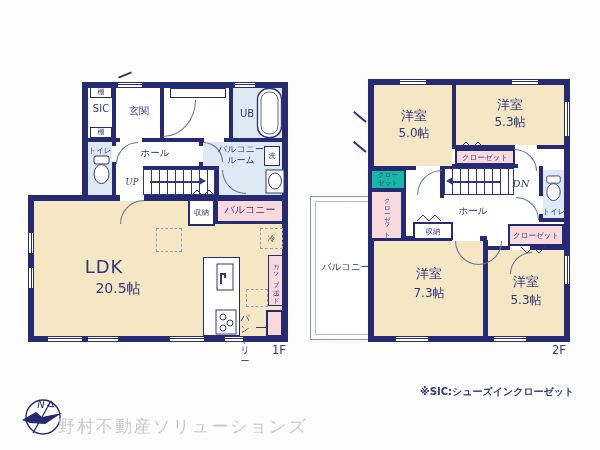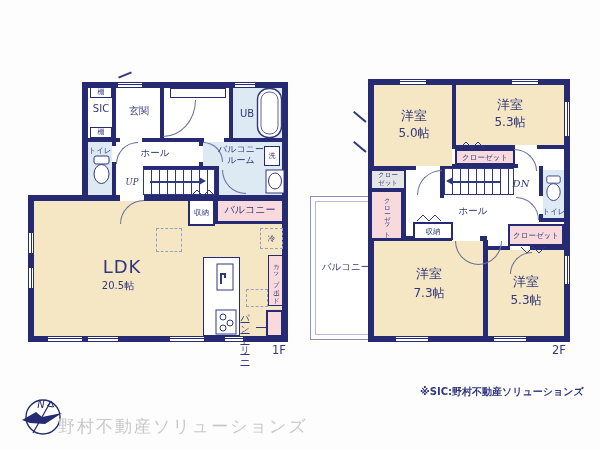--- a/index.html
+++ b/index.html
@@ -133,23 +133,23 @@
 
     <div class="lbl" style="left:88px;top:103px;width:26px;font-size:10px;">SIC</div>
     <div class="lbl" style="left:118px;top:105px;width:42px;font-size:10px;">玄関</div>
     <div class="lbl" style="left:234px;top:108px;width:26px;font-size:10px;">UB</div>
     <div class="lbl" style="left:86px;top:146px;width:28px;font-size:7.5px;">トイレ</div>
     <div class="lbl" style="left:133px;top:147px;width:44px;font-size:9.5px;">ホール</div>
     <div class="lbl" style="left:218px;top:144px;width:46px;font-size:9px;">バルコニー
 ルーム</div>
     <div class="lbl italic" style="left:122px;top:177px;width:20px;font-size:8.5px;">UP</div>
     <div class="lbl" style="left:218px;top:204px;width:64px;font-size:10px;">バルコニー</div>
-    <div class="lbl" style="left:82px;top:256px;width:80px;font-size:18px;letter-spacing:1px;">LDK</div>
-    <div class="lbl" style="left:78px;top:280px;width:80px;font-size:10px;">20.5帖</div>
-    <div class="lbl" style="left:238px;top:313px;width:14px;font-size:9px;text-decoration:underline;">パン
+    <div class="lbl" style="left:64px;top:256px;width:80px;font-size:18px;letter-spacing:1px;">LDK</div>
+    <div class="lbl" style="left:78px;top:280px;width:80px;font-size:14px;">20.5帖</div>
+    <div class="lbl" style="left:238px;top:313px;width:14px;font-size:9px;">パン
 トリー</div>
     <div class="line" style="left:256px;top:327px;width:10px;height:1px;"></div>
     <div class="lbl" style="left:266px;top:344px;width:26px;font-size:11.5px;">1F</div>
   </div>
 
   <div class="abs">
 
     <div class="abs" style="left:310px;top:196px;width:60px;height:142px;border:1px solid #8b92b8;border-right:none;background:#fff;"></div>
     <div class="abs" style="left:315px;top:201px;width:55px;height:132px;border:1px solid #b6bad2;border-right:none;"></div>
     <div class="lbl" style="left:312px;top:261px;width:68px;font-size:9.5px;">バルコニー</div>
@@ -189,21 +189,21 @@
     <div class="winh" style="left:396px;top:336px;width:32px;height:6px;"></div>
     <div class="winh" style="left:494px;top:336px;width:32px;height:6px;"></div>
     <div class="winv" style="left:564px;top:102px;width:6px;height:34px;"></div>
     <div class="winv" style="left:564px;top:256px;width:6px;height:28px;"></div>
     <div class="line" style="left:352px;top:116px;width:16px;height:1.5px;transform:rotate(40deg);"></div>
     <div class="line" style="left:352px;top:146px;width:16px;height:1.5px;transform:rotate(40deg);"></div>
 
     <div class="box" style="left:455px;top:149px;width:60px;height:16px;background:#f8dadd;border-width:2px;">
       <span class="lbl" style="position:static;font-size:7.5px;">クローゼット</span>
     </div>
-    <div class="box" style="left:370px;top:169px;width:36px;height:21px;background:#e5e5e5;">
+    <div class="box" style="left:370px;top:169px;width:36px;height:21px;background:#14b8a6;">
       <span class="lbl" style="position:static;font-size:6.5px;">クロー
 ゼット</span>
     </div>
     <div class="box vbox" style="left:370px;top:190px;width:33px;height:50px;background:#f8dadd;">
       <span class="lbl vtext" style="position:static;font-size:6.5px;">クローゼット</span>
     </div>
     <div class="box" style="left:508px;top:224px;width:56px;height:22px;background:#f8dadd;">
       <span class="lbl" style="position:static;font-size:7.5px;">クローゼット</span>
     </div>
     <div class="box" style="left:413px;top:222px;width:40px;height:18px;background:#fff;">
@@ -255,16 +255,16 @@
 
   <div class="abs">
     <svg class="abs" style="left:20px;top:392px;" width="46" height="48" viewBox="0 0 46 48">
       <circle cx="23" cy="25" r="17" fill="none" stroke="#262a72" stroke-width="1.4"></circle>
       <line x1="13" y1="41" x2="31" y2="9" stroke="#262a72" stroke-width="1.2"></line>
       <polygon points="31,9 33.5,15 27.5,14" fill="none" stroke="#262a72" stroke-width="1"></polygon>
       <polygon points="2,28 16,20 22,25 42,21 25,32 10,31" fill="#262a72"></polygon>
       <text x="21" y="16" font-size="10" font-style="italic" fill="#262a72" text-anchor="middle">N</text>
     </svg>
     <div class="lbl" style="left:58px;top:416px;width:260px;font-size:17px;color:#c9c9c9;letter-spacing:2px;text-align:left;">野村不動産ソリューションズ</div>
-    <div class="lbl" style="left:420px;top:386px;width:170px;font-size:10px;font-weight:600;text-align:left;">※SIC:野村不動産ソリューションズ</div>
+    <div class="lbl" style="left:420px;top:386px;width:170px;font-size:10px;font-weight:600;text-align:left;">※SIC:シューズインクローゼット</div>
   </div>
 
 </div>
 
 </body></html>

